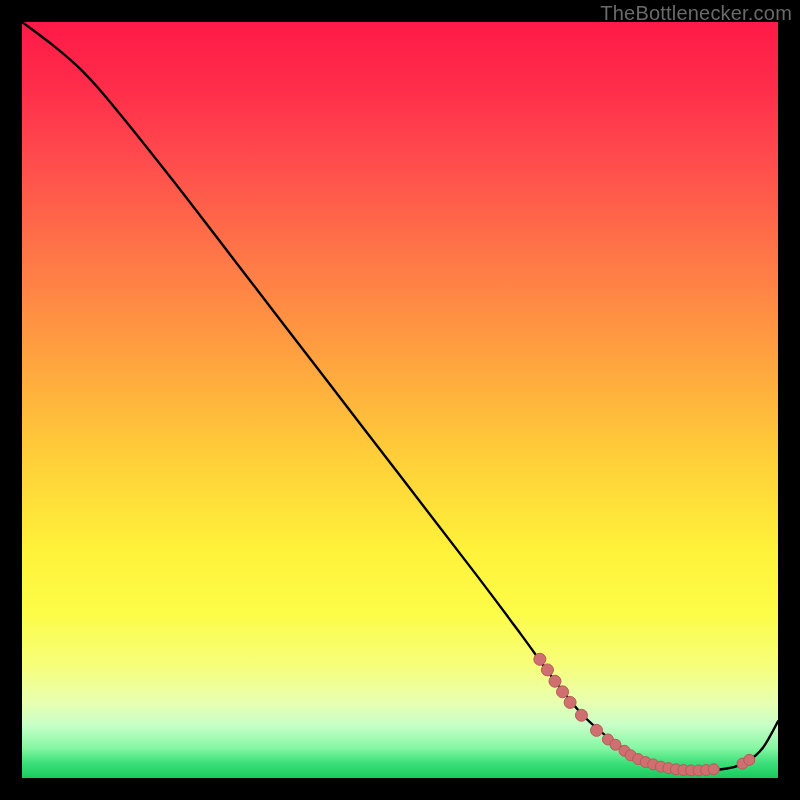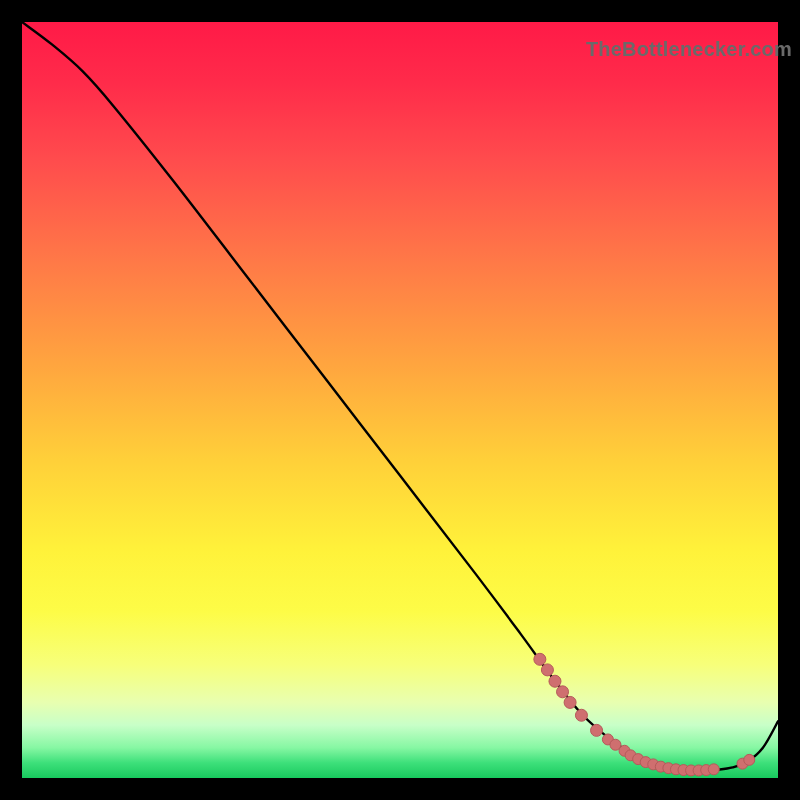--- a/index.html
+++ b/index.html
@@ -49,22 +49,21 @@
     width: 756px;
     height: 756px;
   }
   .watermark {
     position: absolute;
     top: 2px;
     right: 8px;
     color: #6a6a6a;
     font-size: 20px;
     letter-spacing: 0.2px;
-    font-weight: 700;
-    margin-top: 36px;
+    font-weight: 400;
   }
 </style>
 </head>
 <body>
 
 <div class="stage">
   <div class="plot">
     <svg class="curve" viewBox="0 0 756 756" preserveAspectRatio="none">
       <path id="curve-path" fill="none" stroke="#000000" stroke-width="2.4" stroke-linecap="round" d="M 0.00 0.00 C 5.44 4.08, 19.35 13.83, 30.24 22.68 C 41.13 31.53, 49.59 38.25, 60.48 49.14 C 71.37 60.03, 74.39 63.43, 90.72 83.16 C 107.05 102.89, 126.71 127.46, 151.20 158.76 C 175.69 190.06, 199.58 221.66, 226.80 257.04 C 254.02 292.42, 275.18 319.94, 302.40 355.32 C 329.62 390.70, 350.78 418.22, 378.00 453.60 C 405.22 488.98, 431.83 523.30, 453.60 551.88 C 475.37 580.46, 485.35 593.99, 498.96 612.36 C 512.57 630.73, 518.31 639.65, 529.20 653.94 C 540.09 668.23, 548.55 680.17, 559.44 691.74 C 570.33 703.31, 578.79 710.04, 589.68 718.20 C 600.57 726.36, 609.03 731.93, 619.92 737.10 C 630.81 742.27, 642.00 744.89, 650.16 746.93 C 658.32 748.97, 659.84 748.17, 665.28 748.44 C 670.72 748.71, 674.96 748.58, 680.40 748.44 C 685.84 748.30, 690.08 748.23, 695.52 747.68 C 700.96 747.14, 705.20 746.91, 710.64 745.42 C 716.08 743.92, 720.32 742.91, 725.76 739.37 C 731.20 735.83, 735.44 732.97, 740.88 725.76 C 746.32 718.55, 753.28 704.06, 756.00 699.30"></path>
       <g id="markers">

